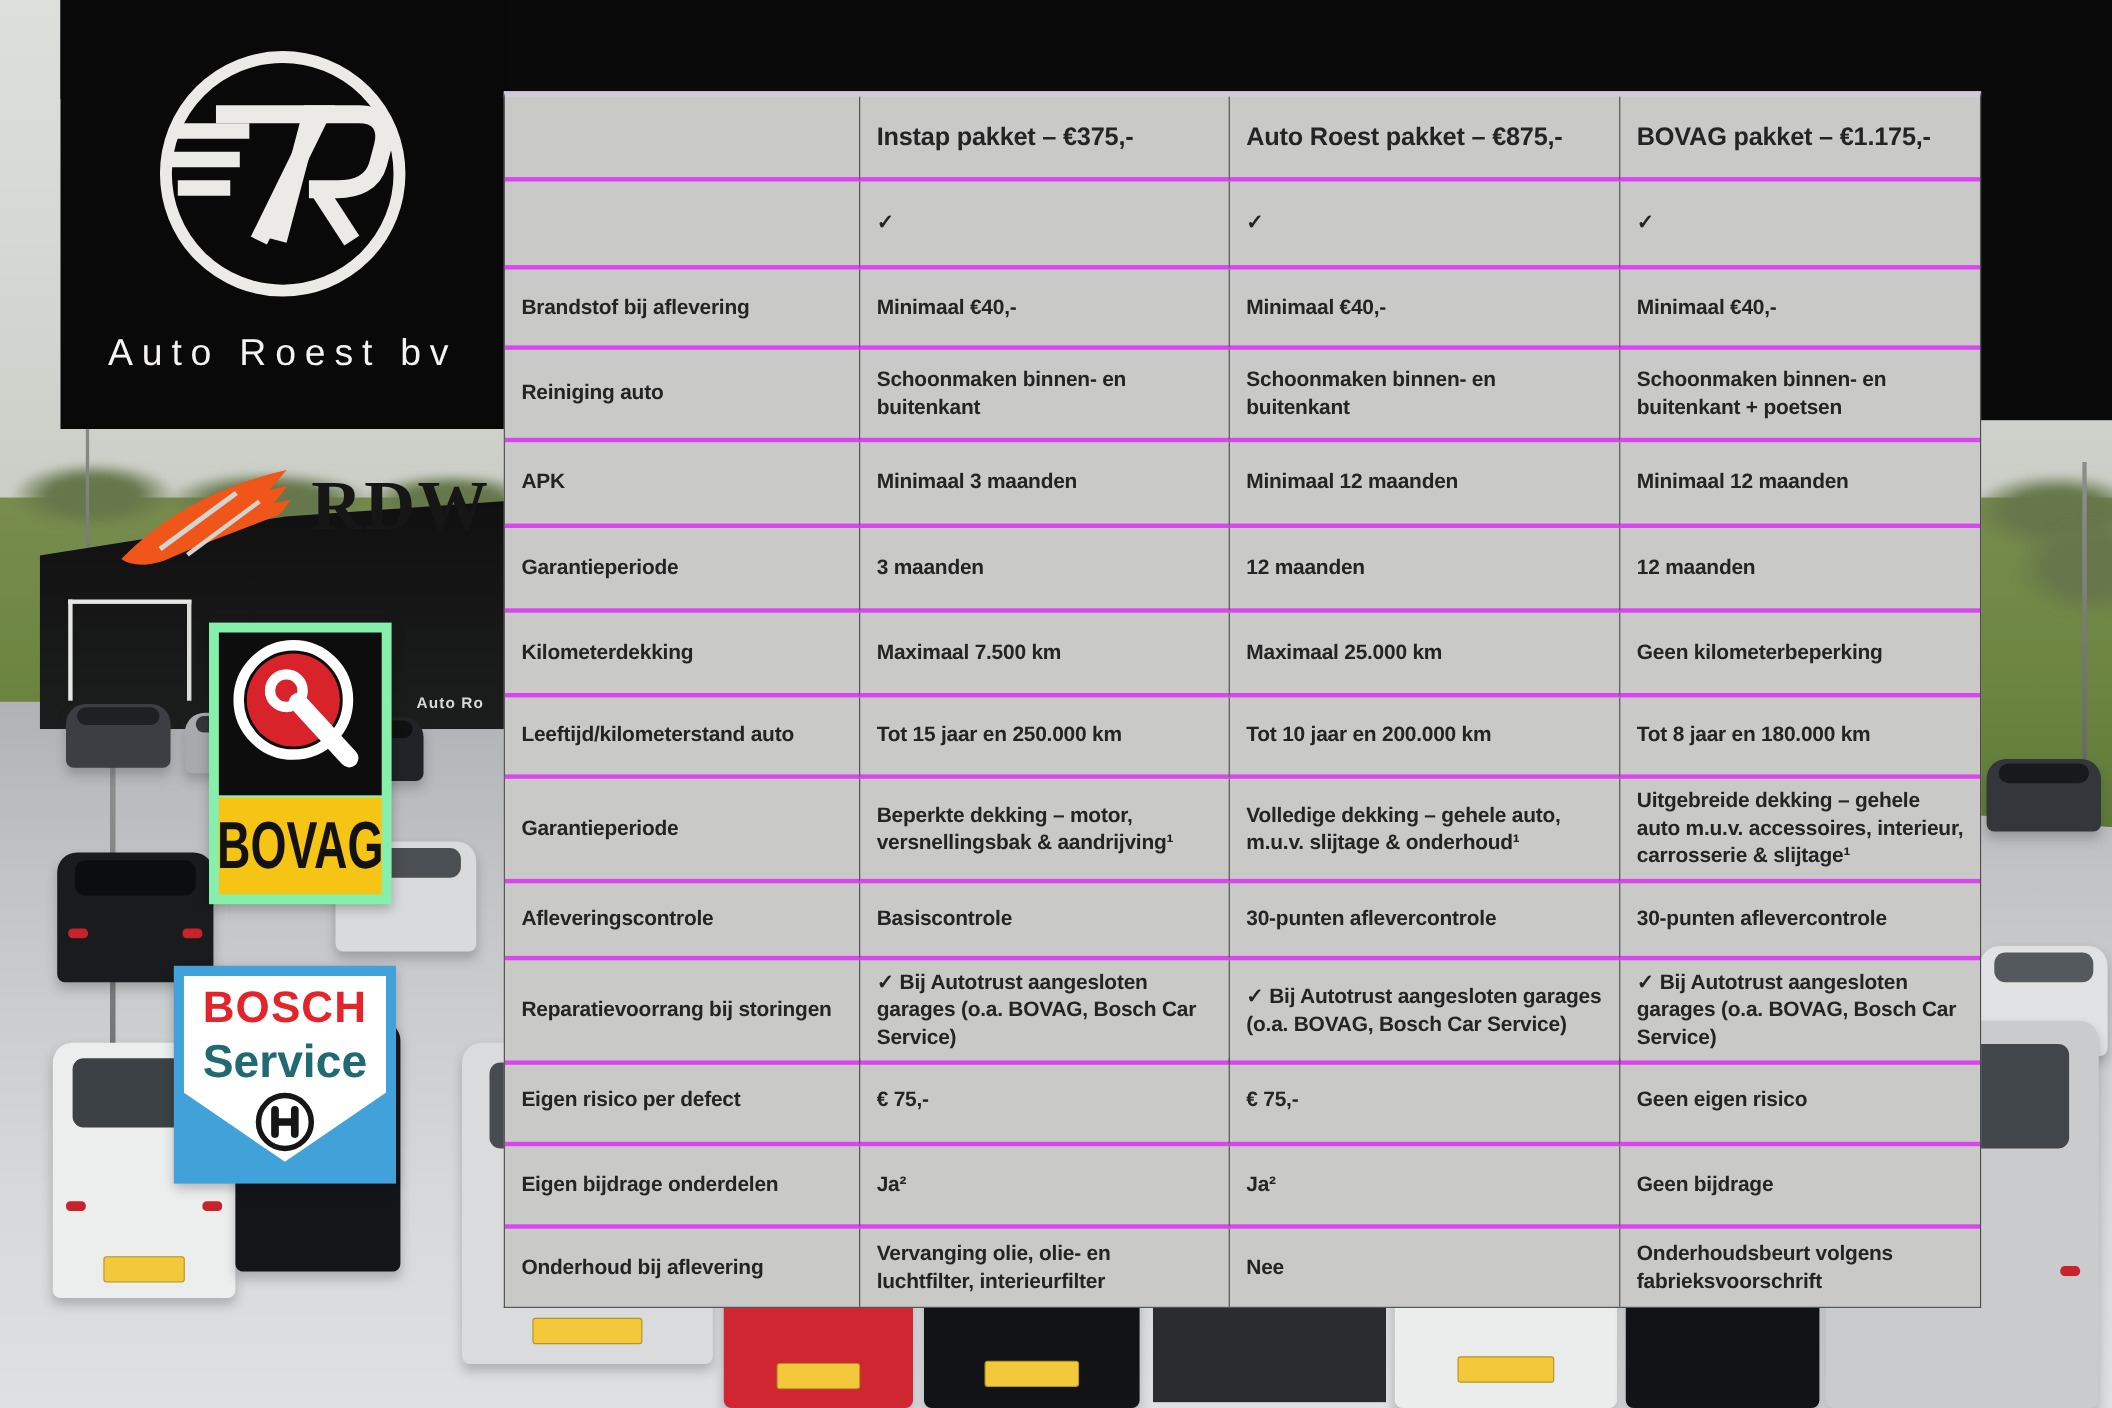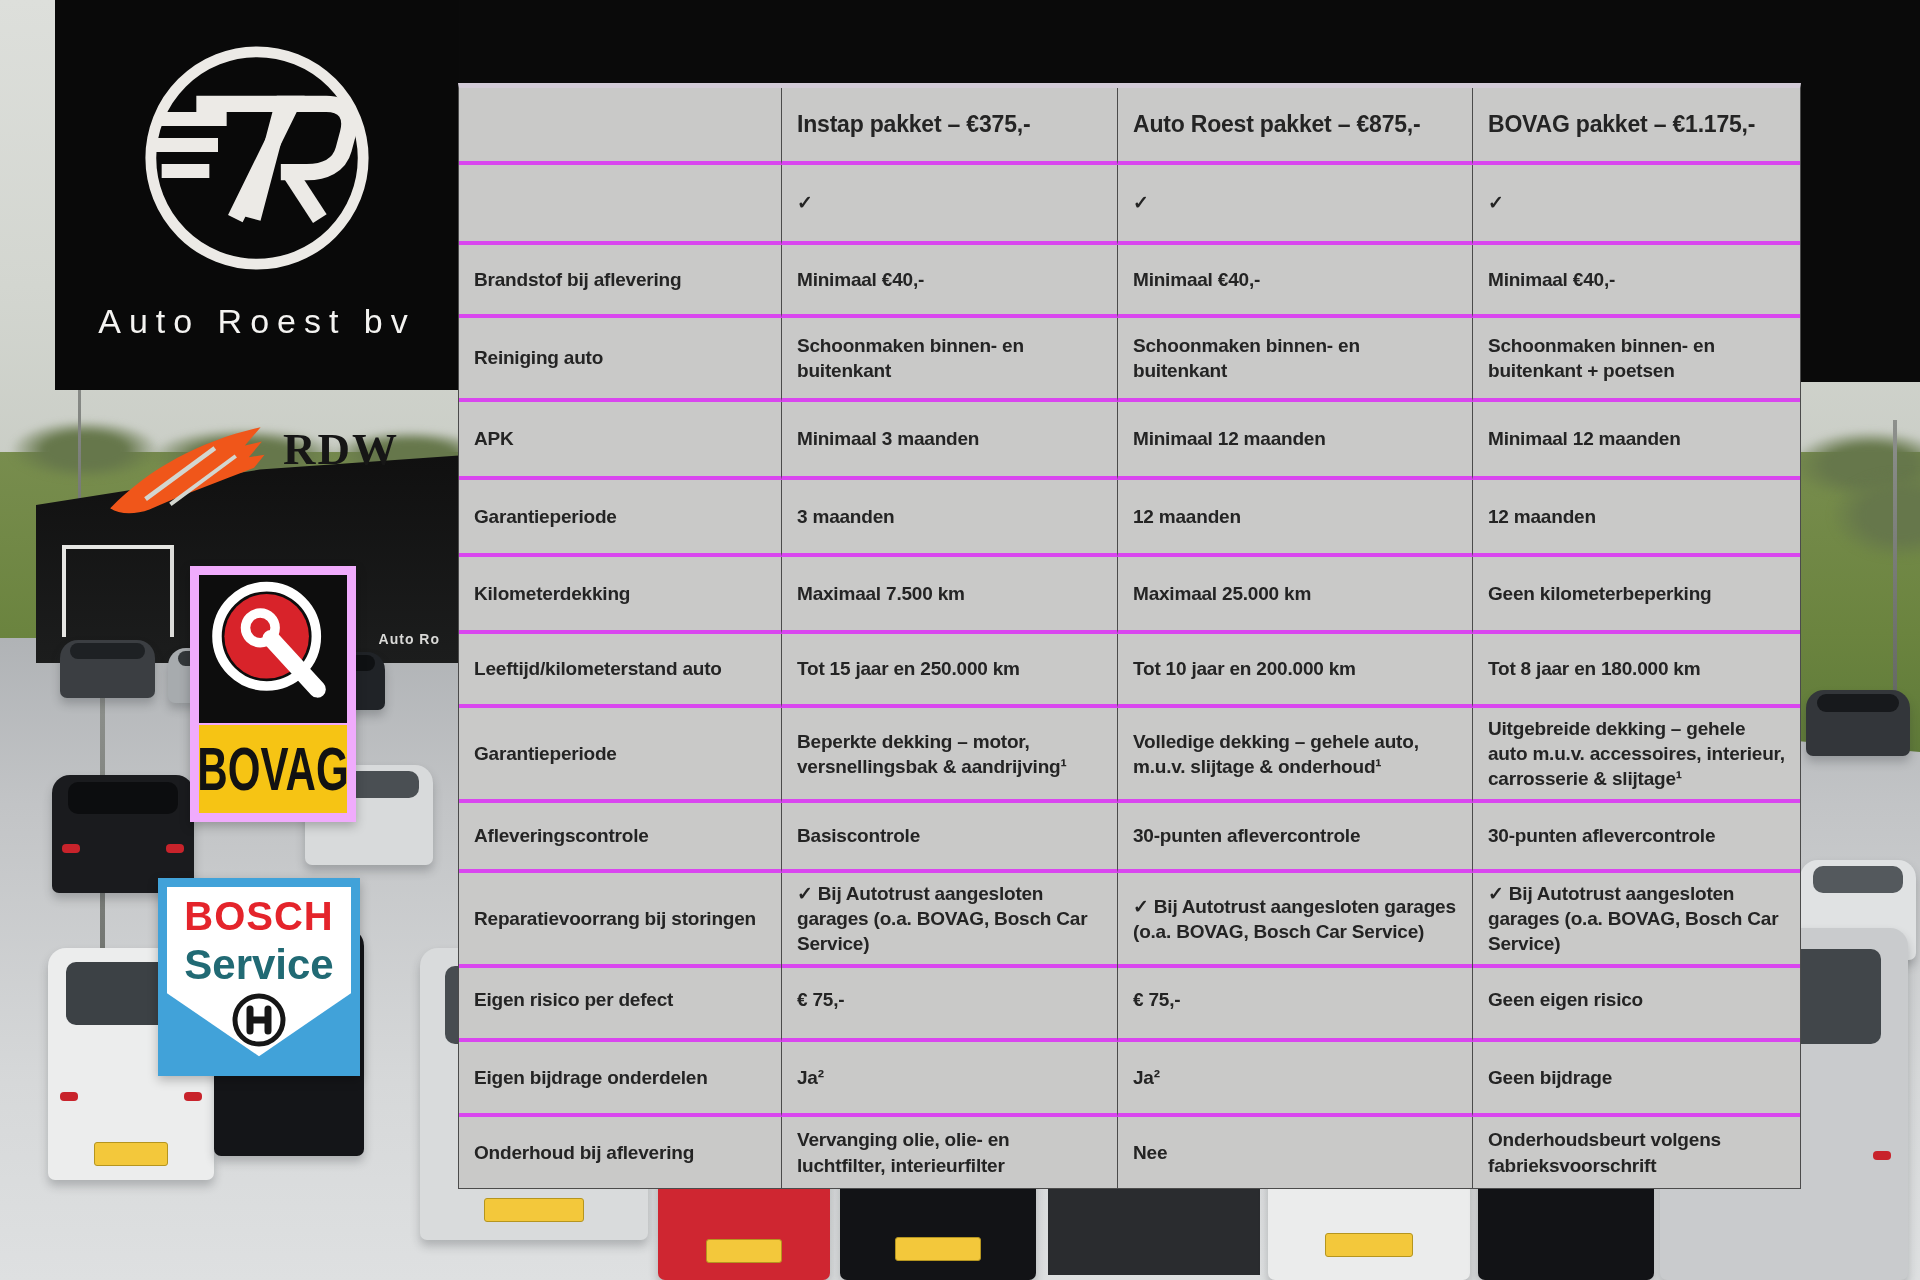--- a/index.html
+++ b/index.html
@@ -44,25 +44,25 @@
   .rightband { position:absolute; left:1800px; top:0; width:120px; height:382px; background:#0a0a0a; z-index:3; }
   .logobox   { position:absolute; left:55px; top:0; width:404px; height:390px; background:#090909; z-index:4; }
   .logobox svg { position:absolute; left:72px; top:28px; }
   .logobox .wordmark { position:absolute; left:0; top:302px; width:100%; text-align:center;
                        color:#f4f3f1; font-size:34px; font-weight:400; letter-spacing:8px; }
 
   
   .rdw { position:absolute; left:105px; top:415px; width:345px; height:115px; z-index:4; }
   .rdw svg { position:absolute; left:0; top:6px; }
   .rdw .word { position:absolute; left:178px; top:8px; font-family:"Liberation Serif", serif;
-               font-weight:700; font-size:45px; color:#161616; letter-spacing:2px; }
+               font-weight:700; font-size:64px; color:#161616; letter-spacing:2px; }
 
   
   .bovag { position:absolute; left:190px; top:566px; width:166px; height:256px; z-index:4;
-           background:#f0abfc; padding:9px; box-shadow:0 4px 10px rgba(0,0,0,.25); }
+           background:#86efac; padding:9px; box-shadow:0 4px 10px rgba(0,0,0,.25); }
   .bovag .black { width:148px; height:148px; background:#0d0d0d; }
   .bovag .yellow{ width:148px; height:88px; margin-top:2px; background:#f6c414;
                   display:flex; align-items:center; justify-content:center; }
   .bovag .word { font-size:54px; font-weight:700; color:#121212; letter-spacing:0;
                  transform:scaleX(.78) scaleY(1.12); }
 
   
   .bosch { position:absolute; left:158px; top:878px; width:202px; height:198px; z-index:4;
            background:#41a2d9; box-shadow:0 4px 10px rgba(0,0,0,.25); }
   .bosch .pent { position:absolute; inset:9px; background:#ffffff;

